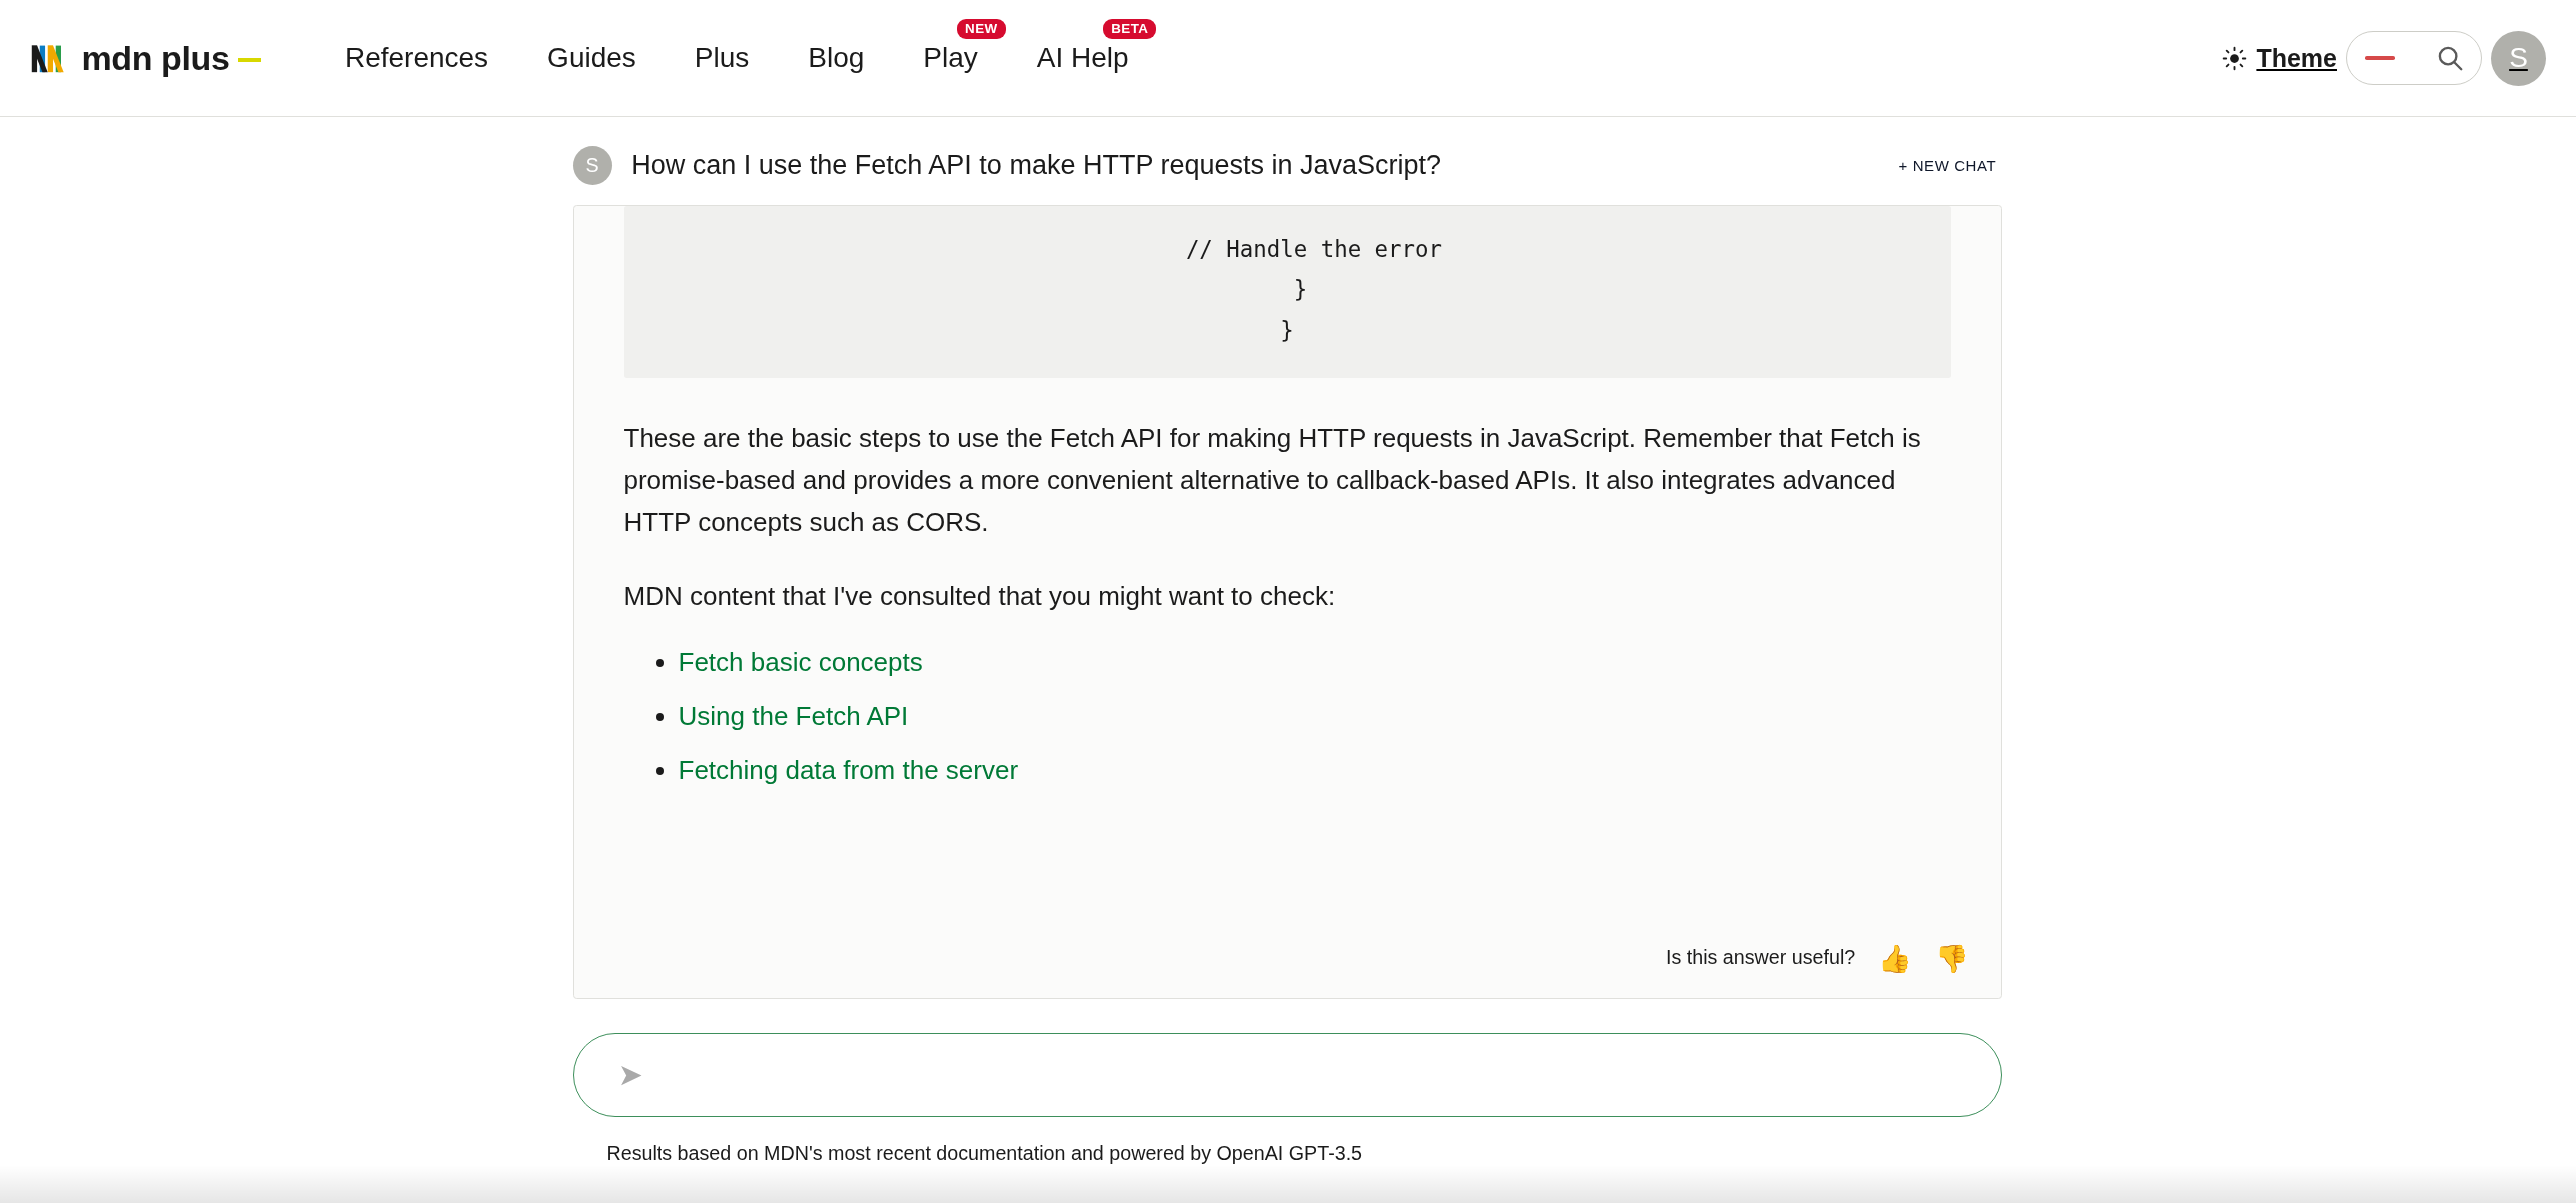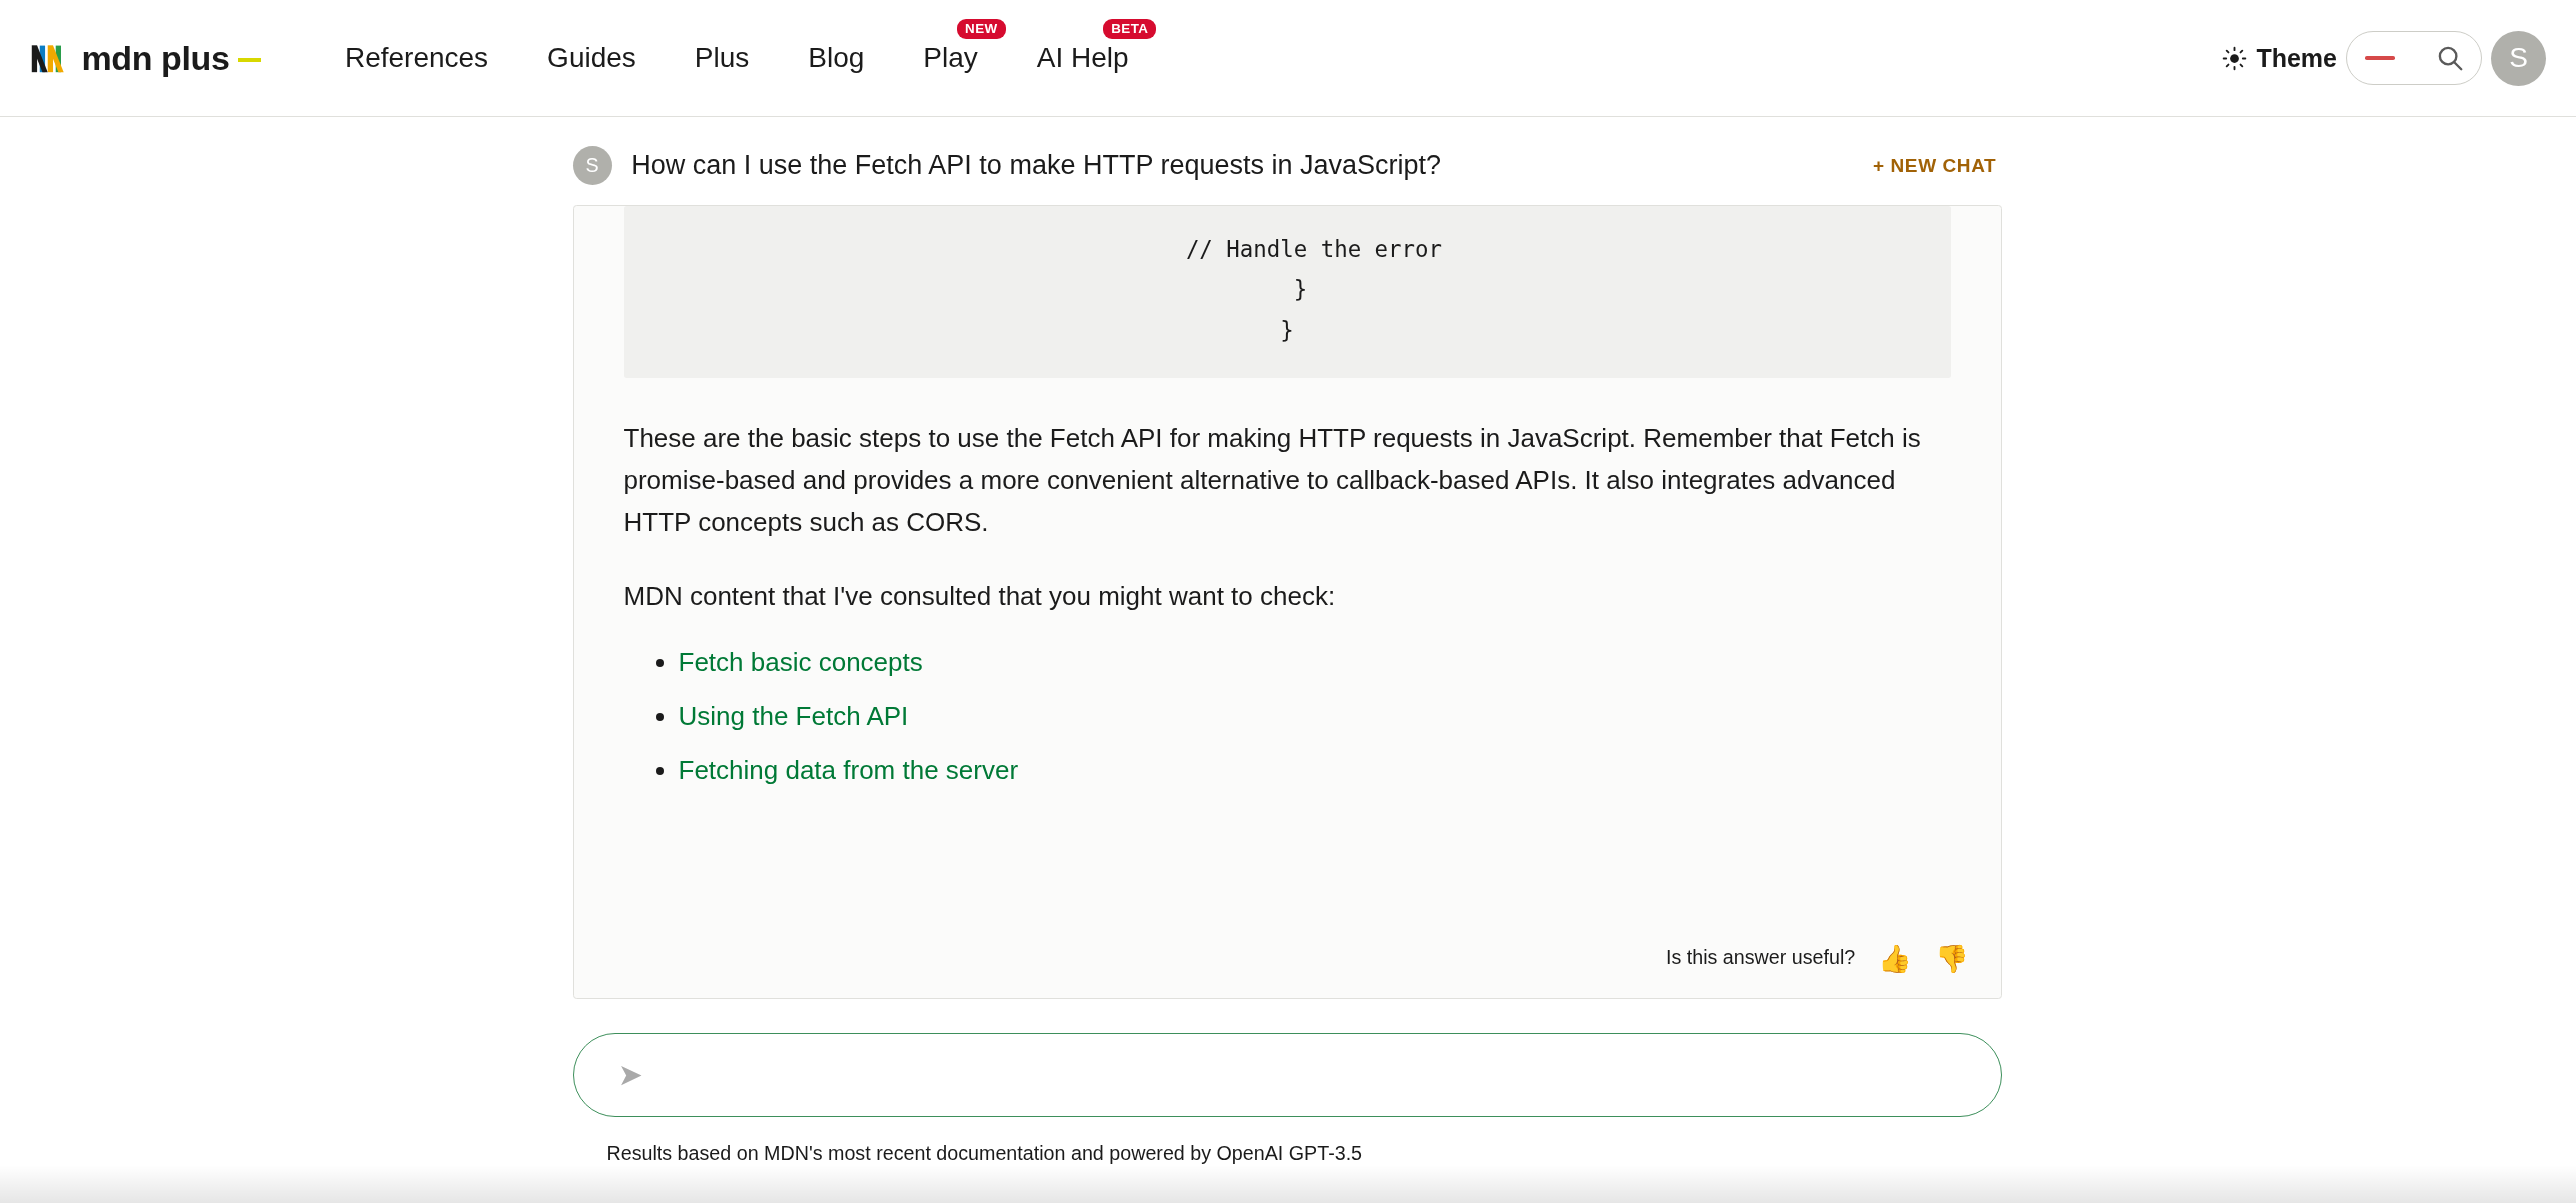--- a/index.html
+++ b/index.html
@@ -71,20 +71,21 @@
     letter-spacing: 0.4px;
     line-height: 1.1;
   }
   .badge.beta { background: #d60b2f; }
 
   .header-right {
     margin-left: auto;
     display: flex;
     align-items: center;
     gap: 9px;
+    text-decoration: underline;
   }
   .theme-btn {
     display: flex;
     align-items: center;
     gap: 9.8px;
     font-size: 25px;
     font-weight: 700;
     color: #1b1b1b;
     cursor: pointer;
   }
@@ -142,24 +143,24 @@
     font-size: 19.7px;
     display: flex; align-items: center; justify-content: center;
     flex: 0 0 auto;
   }
   .chat-question {
     font-size: 27px;
     color: #1b1b1b;
   }
   .new-chat {
     margin-left: auto;
-    font-size: 19px;
-    font-weight: 700;
+    font-size: 15px;
+    font-weight: 400;
     letter-spacing: 0.6px;
-    color: #a16207;
+    color: #0f172a;
     cursor: pointer;
     padding-right: 7.2px;
   }
 
   .answer-card {
     border: 0.9px solid #e0e0dc;
     background: #fbfbfa;
     border-radius: 3.6px;
     margin: 0 0 0 0;
     width: 1429px;

